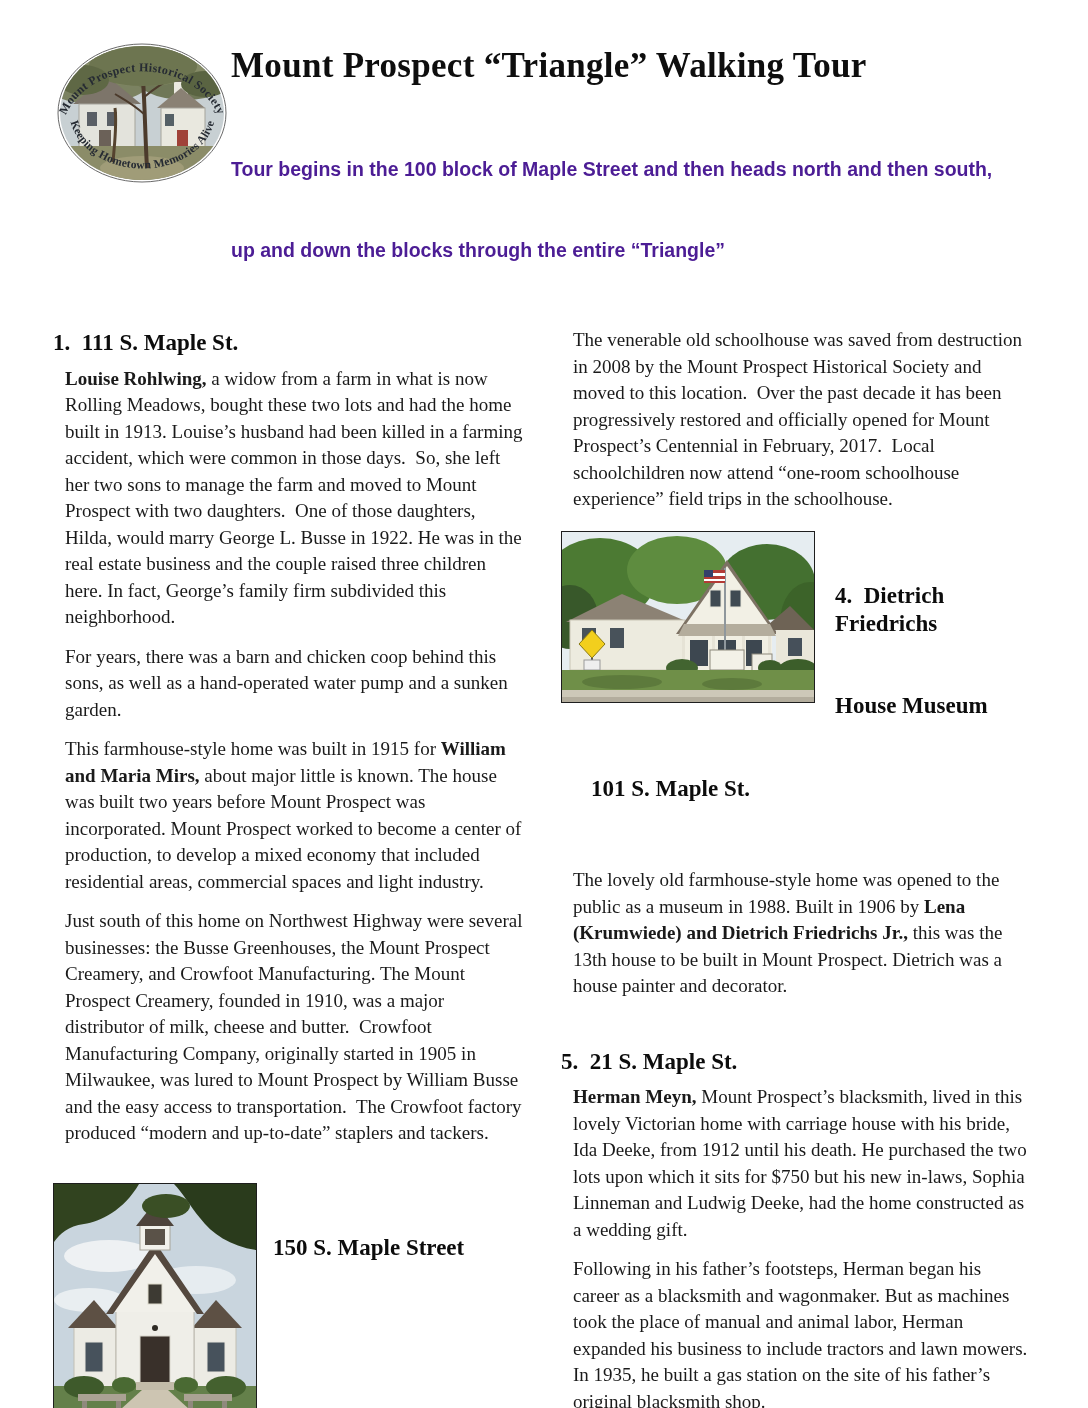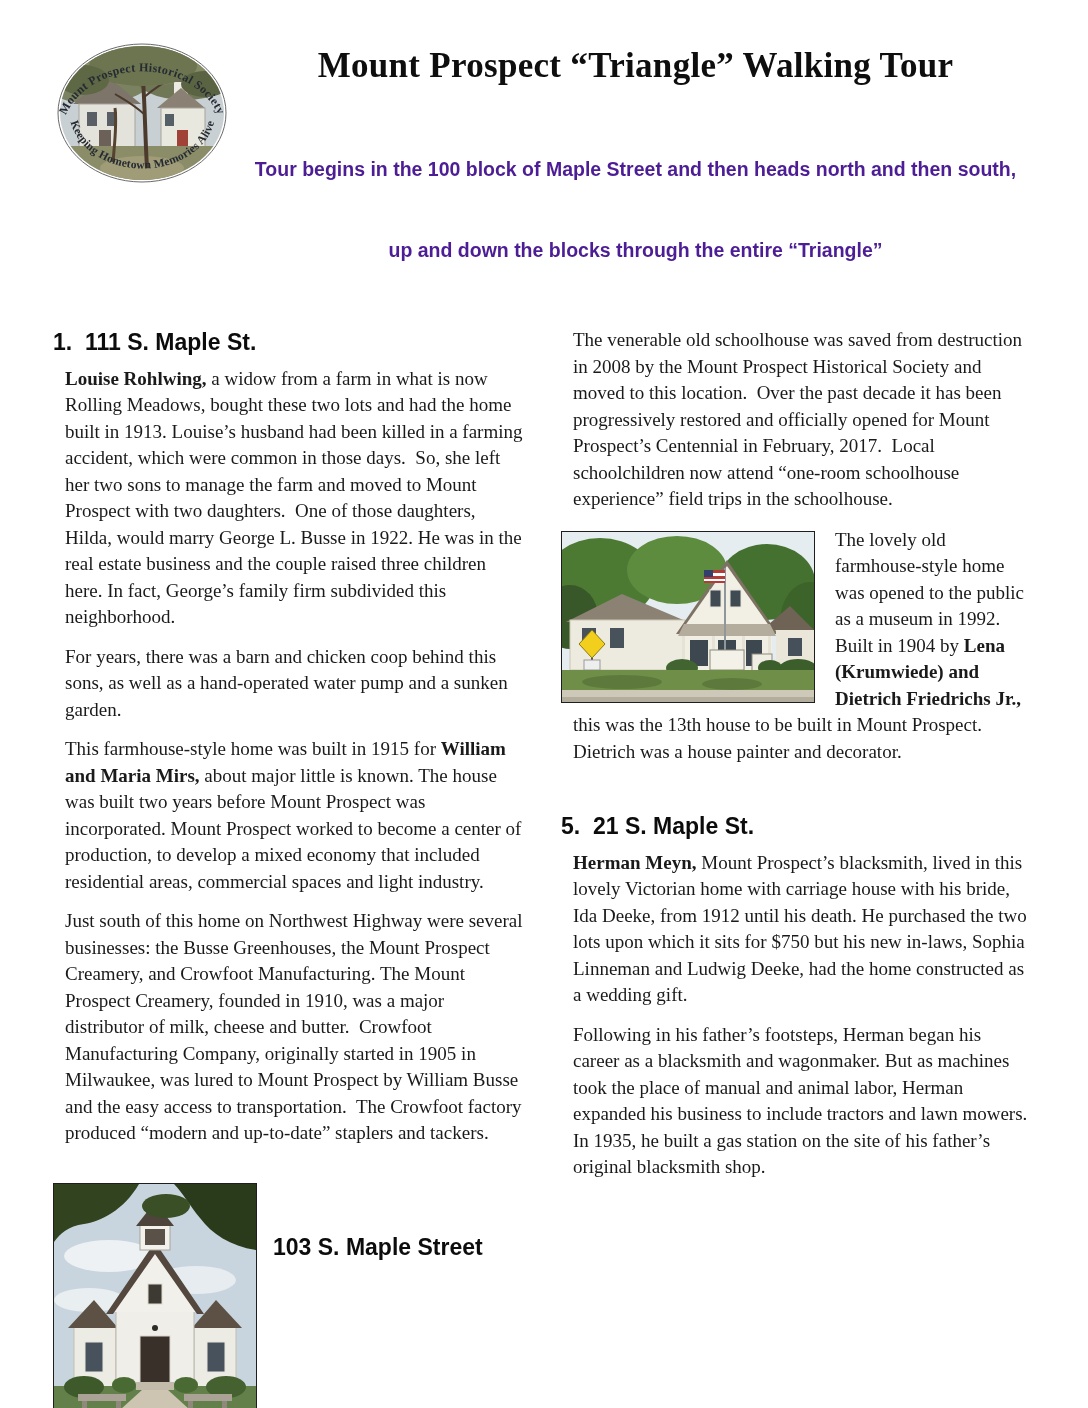--- a/index.html
+++ b/index.html
@@ -4,35 +4,35 @@
 <style>
   * { margin:0; padding:0; box-sizing:border-box; }
   html,body { background:#9a9a9a; }
   .page {
     width:1088px; height:1408px; margin:0 auto; background:#ffffff; color:#181818;
     position:relative; padding:36px 48px 0 53px; overflow:hidden;
     font-family:"Liberation Serif", serif;
   }
   .header { display:flex; align-items:flex-start; }
   .logo { width:178px; height:150px; flex:0 0 auto; }
-  .header-text { flex:1; text-align:center; padding-top:10px; }
+  .header-text { flex:1; text-align:left; padding-top:10px; }
   .doc-title {
     font-family:"Liberation Serif", serif; font-weight:bold; font-size:35px;
     letter-spacing:.3px; color:#0e0e0e; white-space:pre-wrap;
   }
   .doc-subtitle {
     margin-top:15px; font-family:"Liberation Sans", sans-serif; font-weight:bold;
     font-size:19.5px; line-height:1.4; color:#4c1d95; white-space:pre-wrap;
   }
   .columns { display:flex; margin-top:8px; }
   .col-left  { width:482px; }
   .col-gap   { width:26px; flex:0 0 auto; }
   .col-right { width:479px; }
   .sec-heading {
-    font-family:Liberation Sans, sans-serif; font-weight:bold; font-size:23px;
+    font-family:Liberation Serif, serif; font-weight:bold; font-size:23px;
     line-height:1.2; color:#0c0c0c; margin:20px 0 9px; white-space:pre-wrap; clear:none;
   }
   .sec-heading.first { margin-top:2px; }
   .sec-heading .hline { display:block; }
   .sec-heading .hline-indent { padding-left:30px; }
   p.body-text {
     font-size:19px; line-height:26.5px; margin:0 12px 13px; text-align:left;
     white-space:pre-wrap; color:#1a1a1a;
   }
   .section { margin-top:0; }
@@ -148,21 +148,21 @@
             <rect x="62" y="217" width="5" height="9" fill="#8f897c"></rect>
             <rect x="130" y="210" width="48" height="7" fill="#aaa294"></rect>
             <rect x="134" y="217" width="5" height="9" fill="#8f897c"></rect>
             <rect x="168" y="217" width="5" height="9" fill="#8f897c"></rect>
             <path d="M0,0 H85 C70,26 46,38 30,40 C14,42 6,50 0,58 Z" fill="#31431f"></path>
             <path d="M120,0 H202 V66 C176,62 158,50 146,34 C136,22 128,8 120,0 Z" fill="#2a3b1c"></path>
             <ellipse cx="112" cy="22" rx="24" ry="12" fill="#3a4f25"></ellipse>
           </svg>
         </div>
         <h2 class="sec-heading photo-heading">
-          <span class="hline hline-indent">103 S. Maple Street</span>
+          <span class="hline hline-indent">150 S. Maple Street</span>
         </h2>
 
       </div>
     </div>
 
     <div class="col-gap"></div>
 
     <div class="col-right">
       <p class="body-text">The venerable old schoolhouse was saved from destruction in 2008 by the Mount Prospect Historical Society and moved to this location.  Over the past decade it has been progressively restored and officially opened for Mount Prospect’s Centennial in February, 2017.  Local schoolchildren now attend “one-room schoolhouse experience” field trips in the schoolhouse.</p>
 
@@ -209,21 +209,26 @@
             <ellipse cx="236" cy="138" rx="20" ry="11" fill="#3c5e2a"></ellipse>
             <ellipse cx="120" cy="136" rx="16" ry="9" fill="#426430"></ellipse>
             <ellipse cx="208" cy="136" rx="12" ry="8" fill="#3c5e2a"></ellipse>
             <rect x="0" y="138" width="252" height="20" fill="#6f8f48"></rect>
             <ellipse cx="60" cy="150" rx="40" ry="7" fill="#5d7a3c"></ellipse>
             <ellipse cx="170" cy="152" rx="30" ry="6" fill="#5d7a3c"></ellipse>
             <rect x="0" y="158" width="252" height="7" fill="#cdc8b8"></rect>
             <rect x="0" y="165" width="252" height="5" fill="#b3ad9d"></rect>
           </svg>
         </div>
-        <p class="body-text"><span>The lovely old farmhouse-style home was opened to the public as a museum in 1992. Built in 1904 by </span><b>Lena (Krumwiede) and Dietrich Friedrichs Jr.,</b><span> this was the 13th house to be built in Mount Prospect. Dietrich was a house painter and decorator.</span></p>
+        <h2 class="sec-heading photo-heading" style="margin-top:0">
+          <span class="hline">4.  Dietrich Friedrichs</span>
+          <span class="hline hline-indent">House Museum</span>
+          <span class="hline hline-indent">101 S. Maple St.</span>
+        </h2>
+        <p class="body-text"><span>The lovely old farmhouse-style home was opened to the public as a museum in 1988. Built in 1906 by </span><b>Lena (Krumwiede) and Dietrich Friedrichs Jr.,</b><span> this was the 13th house to be built in Mount Prospect. Dietrich was a house painter and decorator.</span></p>
       </div>
 
       <h2 class="sec-heading clear-heading h-gap-lg">5.  21 S. Maple St.</h2>
       <p class="body-text"><b>Herman Meyn,</b><span> Mount Prospect’s blacksmith, lived in this lovely Victorian home with carriage house with his bride, Ida Deeke, from 1912 until his death. He purchased the two lots upon which it sits for $750 but his new in-laws, Sophia Linneman and Ludwig Deeke, had the home constructed as a wedding gift.</span></p>
       <p class="body-text">Following in his father’s footsteps, Herman began his career as a blacksmith and wagonmaker. But as machines took the place of manual and animal labor, Herman expanded his business to include tractors and lawn mowers. In 1935, he built a gas station on the site of his father’s original blacksmith shop.</p>
 
     </div>
 
   </div>
 </div>

